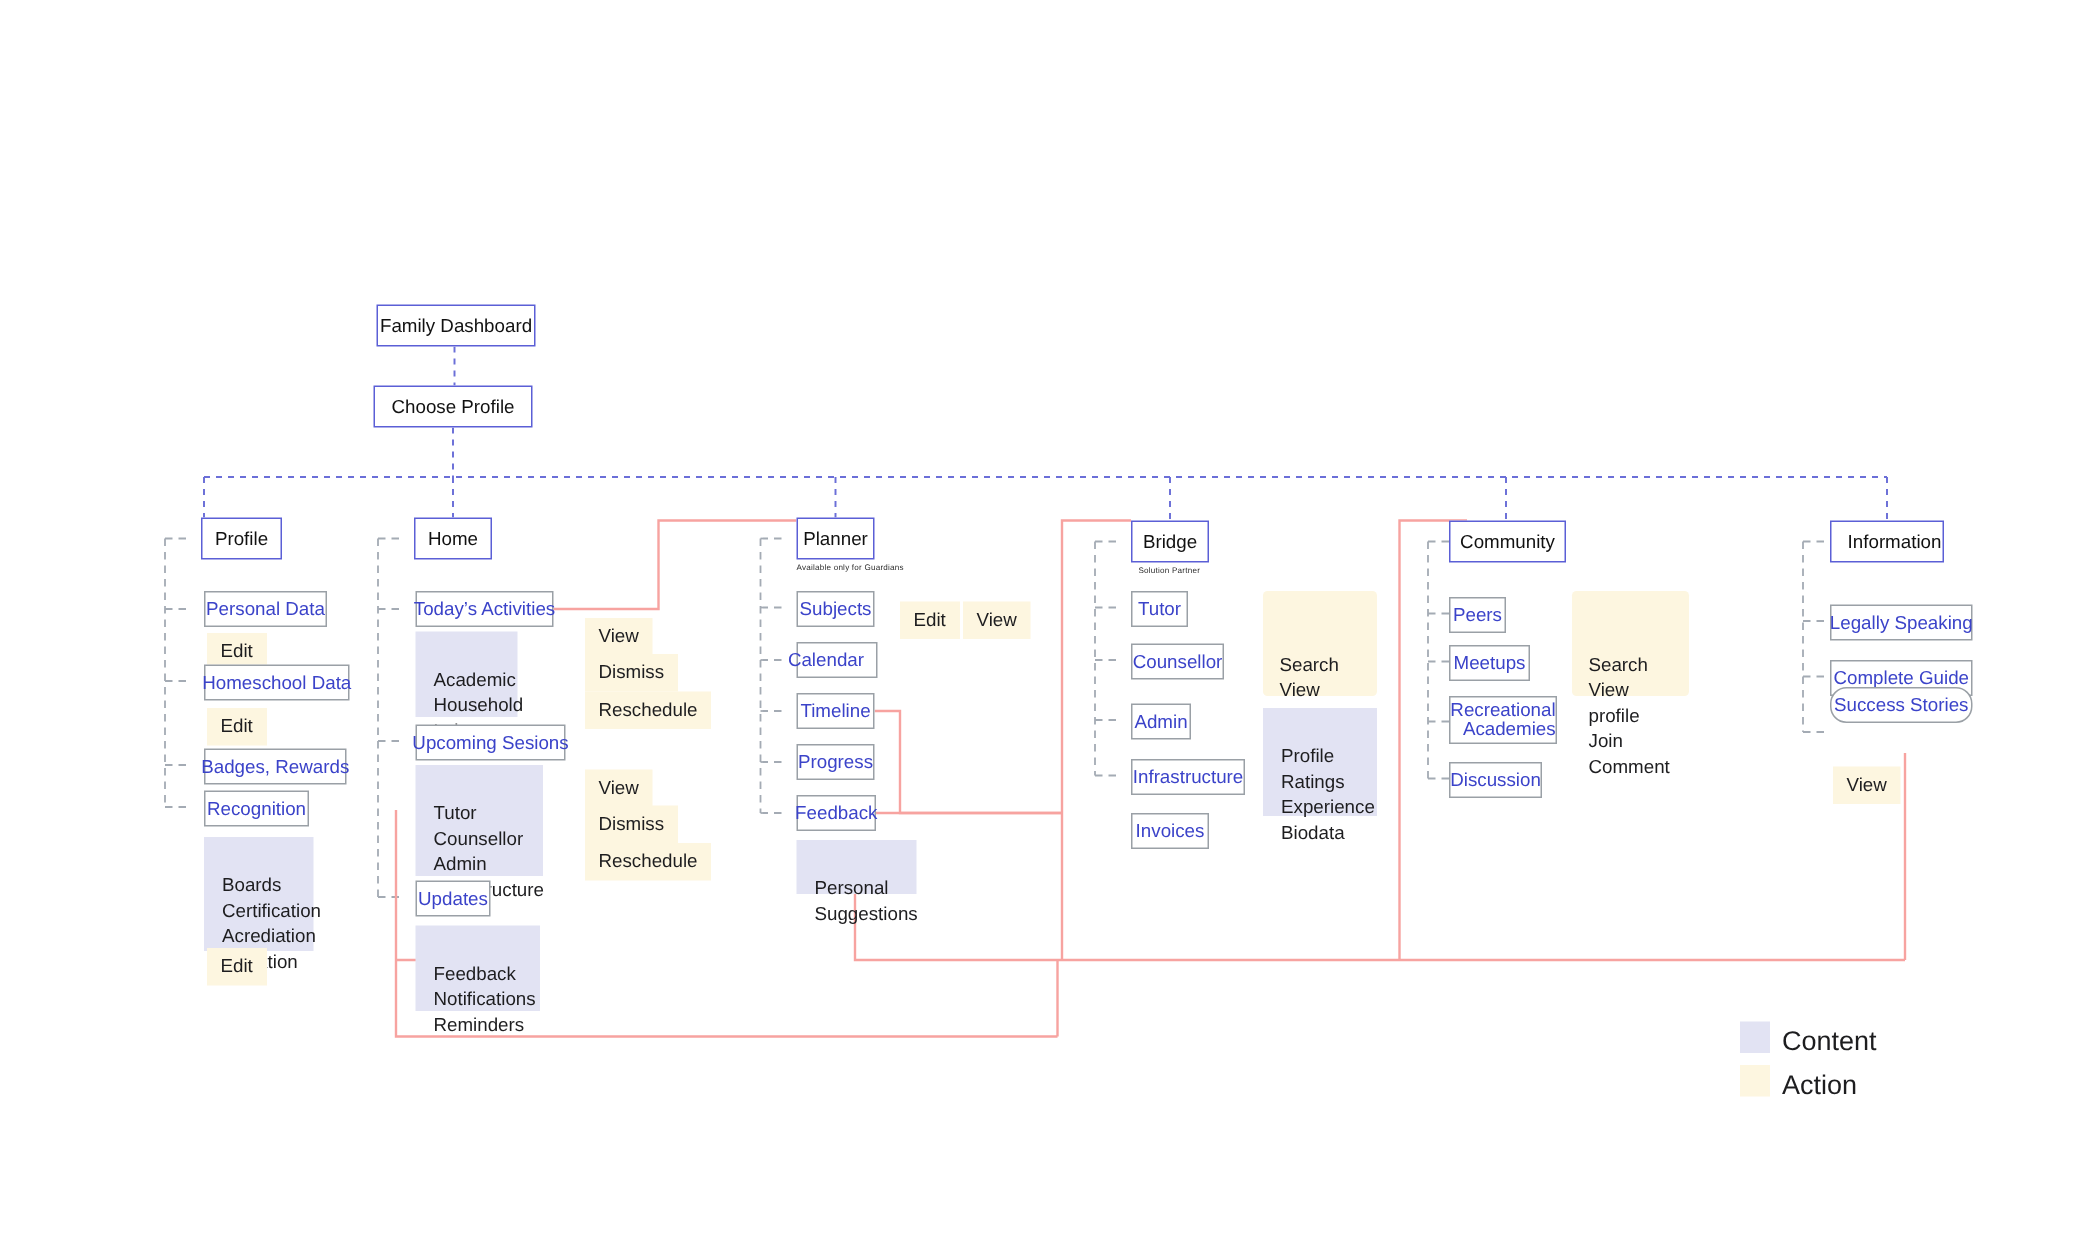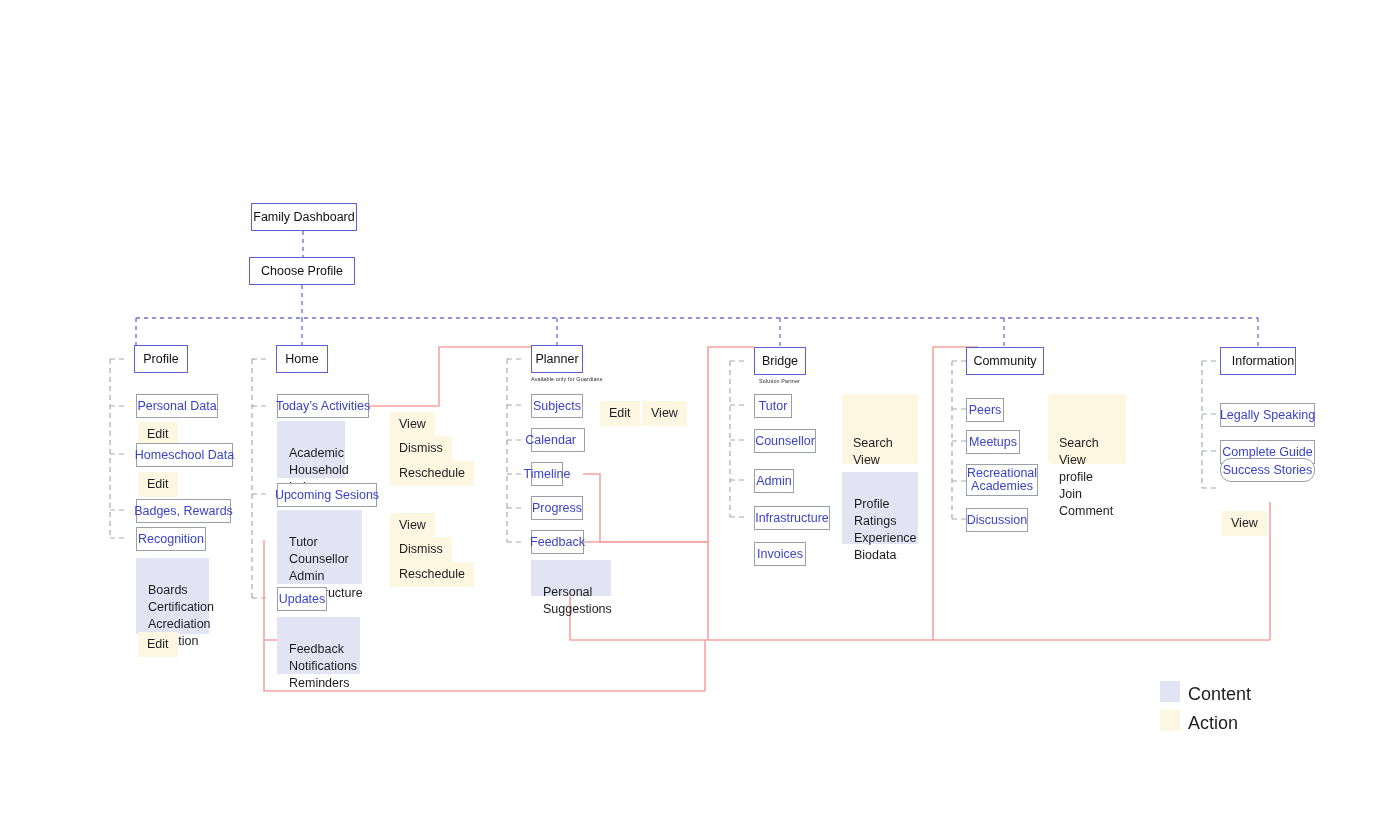--- a/index.html
+++ b/index.html
@@ -26,21 +26,21 @@
   
   .root{
     border:1.4px solid #5b5fd6;color:#111111;font-size:12.5px;
     height:28px;padding:0 10px;
   }
   
   .leaf{
     border:1px solid #9aa0a6;color:#3b43c9;font-size:12.5px;
     height:24px;padding:0 8px;
   }
-  .leaf.two-line{height:32px;line-height:13px;white-space:normal;text-align:center;}
+  .leaf.two-line{height:32px;line-height:13px;white-space:normal;text-align:right;}
 
   
   .content-block{
     position:absolute;box-sizing:border-box;background:#e2e3f3;color:#1d1d1f;
     font-size:12.5px;line-height:17px;padding:7px 10px 7px 12px;white-space:pre-line;
   }
   
   .action-chip{
     position:absolute;box-sizing:border-box;background:#fdf6e0;color:#1d1d1f;
     font-size:12.5px;line-height:17px;padding:4px 9px;white-space:nowrap;
@@ -244,21 +244,21 @@
   <div class="action-chip" style="left:600px;top:401px;">
     <span>Edit</span>
   </div>
   <div class="action-chip" style="left:642px;top:401px;">
     <span>View</span>
   </div>
 
   <div class="node leaf" style="left:531px;top:428px;width:54px;justify-content:flex-end;">
     <span>Calendar</span>
   </div>
-  <div class="node leaf" style="left:531px;top:462px;width:32px;">
+  <div class="node leaf" style="left:531px;top:462px;width:52px;">
     <span>Timeline</span>
   </div>
   <div class="node leaf" style="left:531px;top:496px;width:52px;">
     <span>Progress</span>
   </div>
   <div class="node leaf" style="left:531px;top:530px;width:53px;">
     <span>Feedback</span>
   </div>
   <div class="content-block" style="left:531px;top:560px;width:80px;height:36px;">
     <span>Personal

